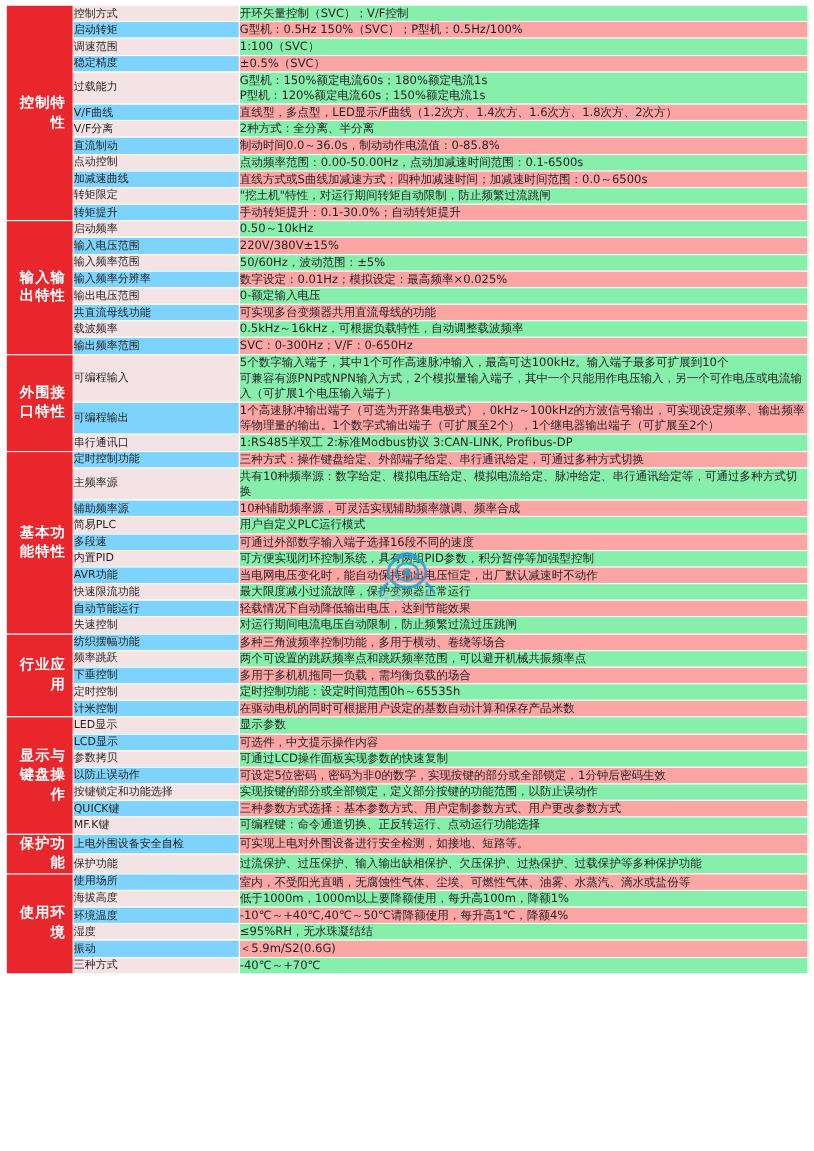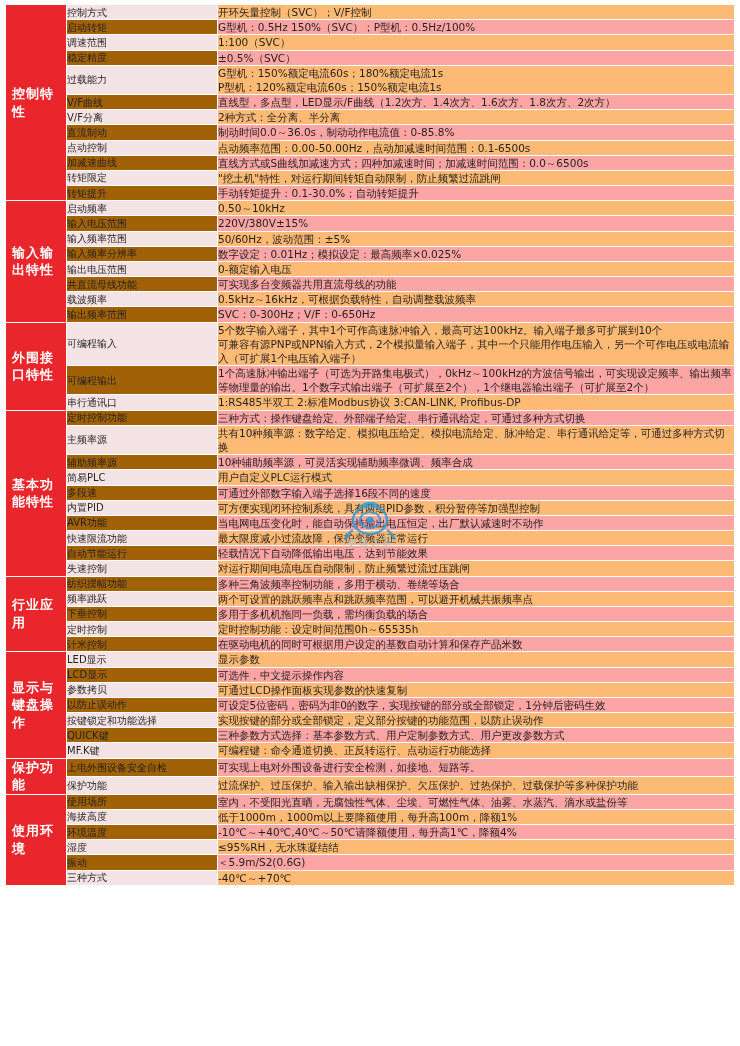--- a/index.html
+++ b/index.html
@@ -25,21 +25,21 @@
   }
   table.spec td{
     vertical-align:middle;
     padding:0;
   }
   
   td.cat{
     width:60px;
     background:#e8262b;
     color:#ffffff;
-    text-align:left;
+    text-align:right;
     font-size:13px;
     font-weight:bold;
     letter-spacing:1px;
     line-height:1.35;
     border:1px solid #ffffff;
     padding:2px 6px;
   }
   td.cat .catinner{
     display:block;
     word-break:break-all;
@@ -50,28 +50,28 @@
     width:150px;
     background:#f4e3e4;
     color:#231f20;
     font-size:10px;
     padding:3px 6px;
     border:1px solid #ffffff;
     line-height:1.3;
   }
   
   td.val{
-    background:#fdba74;
+    background:#86efac;
     color:#231f20;
     font-size:10.5px;
     padding:3px 6px;
     border:1px solid #ffffff;
     line-height:1.35;
   }
-  tr.alt td.item{background:#a16207;}
+  tr.alt td.item{background:#7dd3fc;}
   tr.alt td.val{background:#fca5a5;}
   .wm{
     position:absolute;
     left:0;right:0;
     top:500px;
     text-align:center;
     pointer-events:none;
     opacity:.85;
   }
   .wm svg{display:block;margin:0 auto;}

